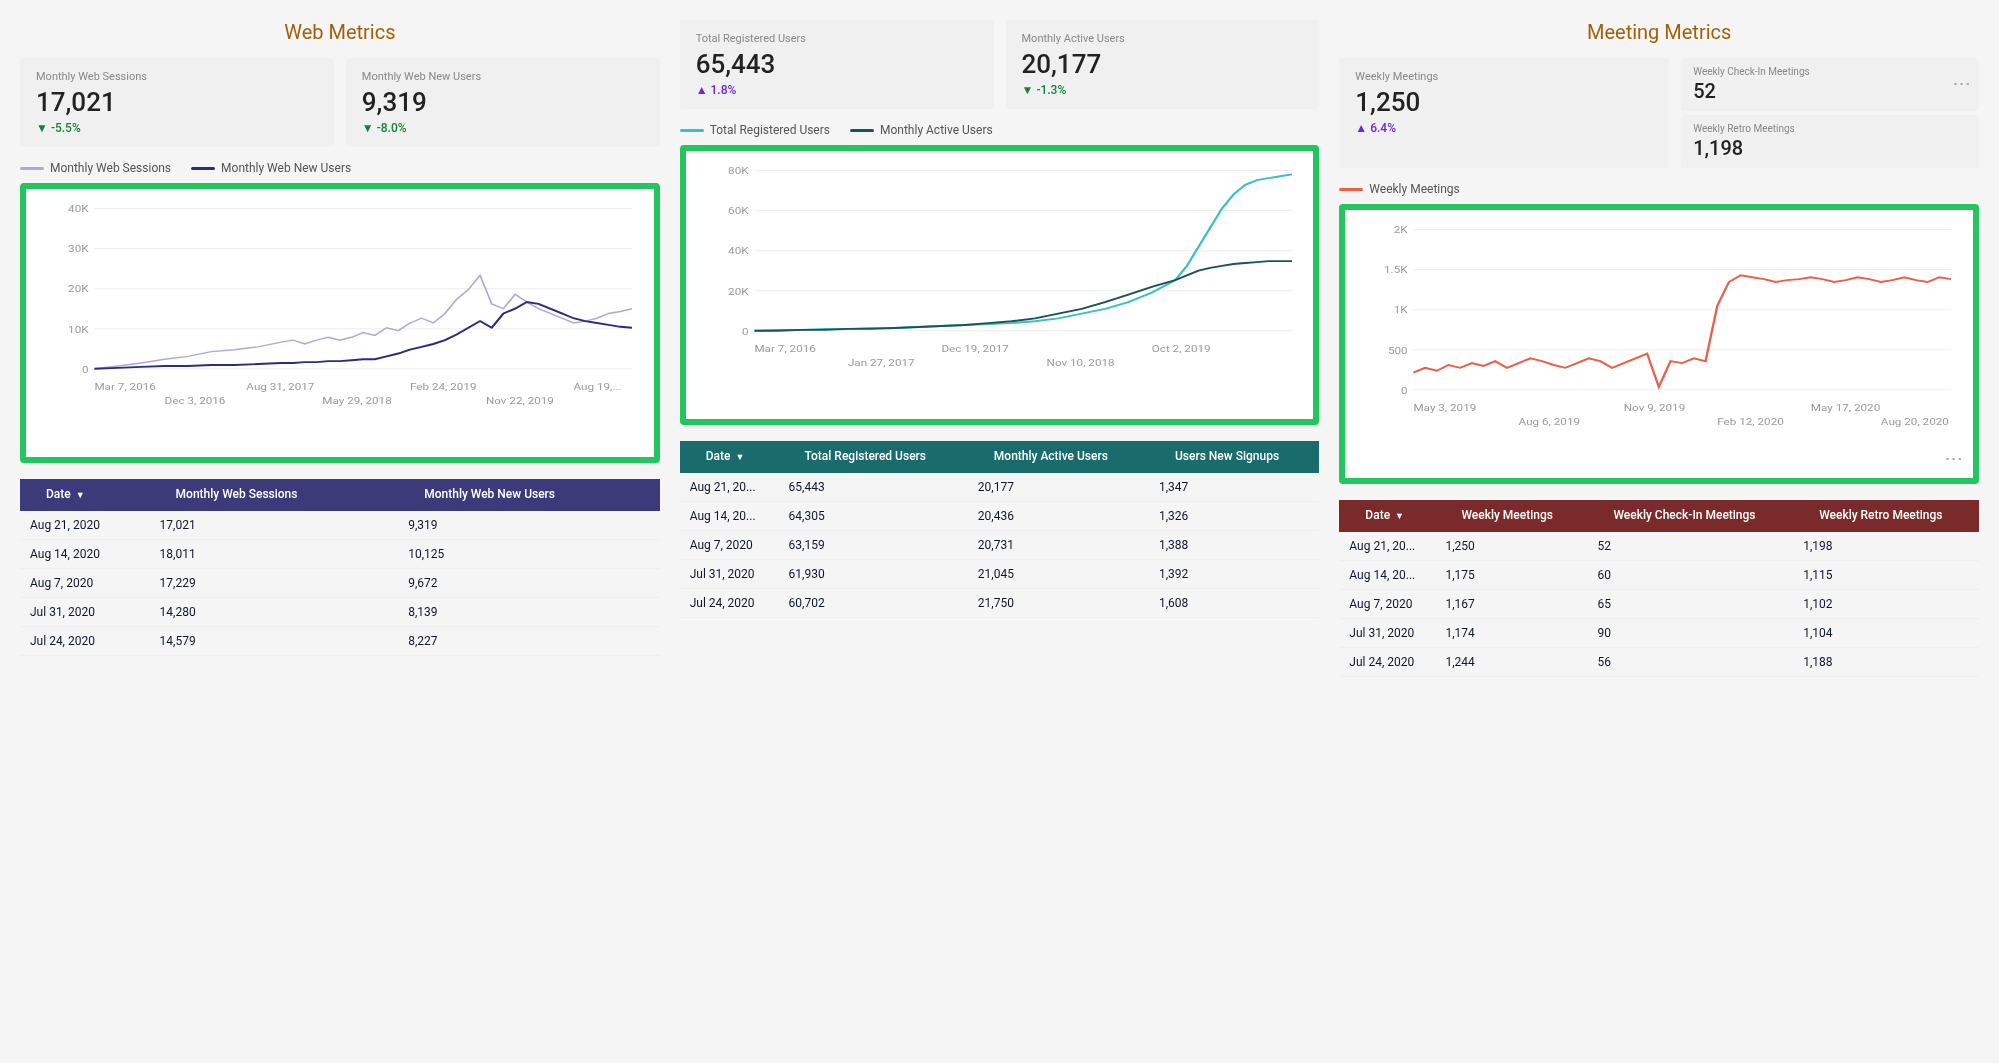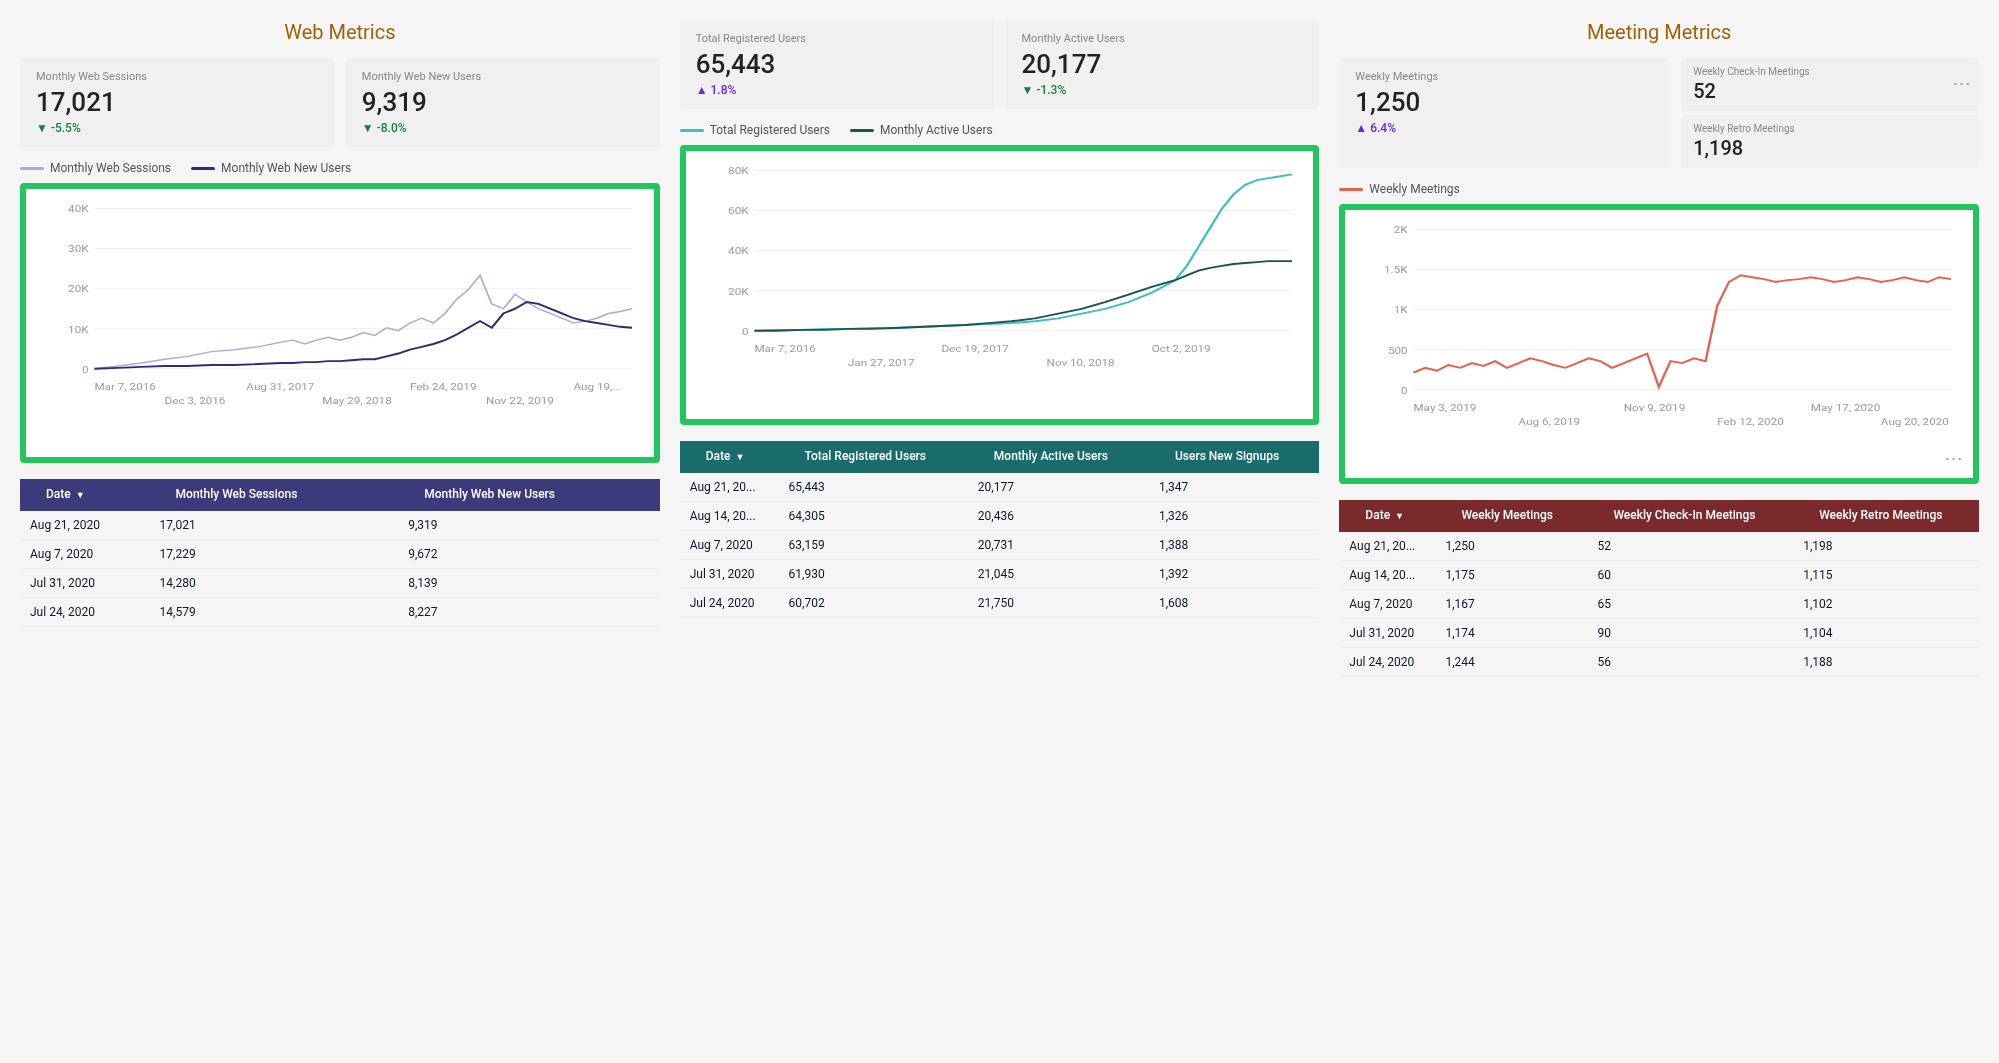--- a/index.html
+++ b/index.html
@@ -244,20 +244,25 @@
           <th>Date <span class="sort-icon">▼</span></th>
           <th>Monthly Web Sessions</th>
           <th>Monthly Web New Users</th>
         </tr>
       </thead>
       <tbody id="web-table-body">
       <tr>
             <td>Aug 21, 2020</td>
             <td>17,021</td>
             <td>9,319</td>
+          </tr>
+          <tr>
+            <td>Aug 14, 2020</td>
+            <td>18,011</td>
+            <td>10,125</td>
           </tr>
           <tr>
             <td>Aug 7, 2020</td>
             <td>17,229</td>
             <td>9,672</td>
           </tr>
           <tr>
             <td>Jul 31, 2020</td>
             <td>14,280</td>
             <td>8,139</td>

